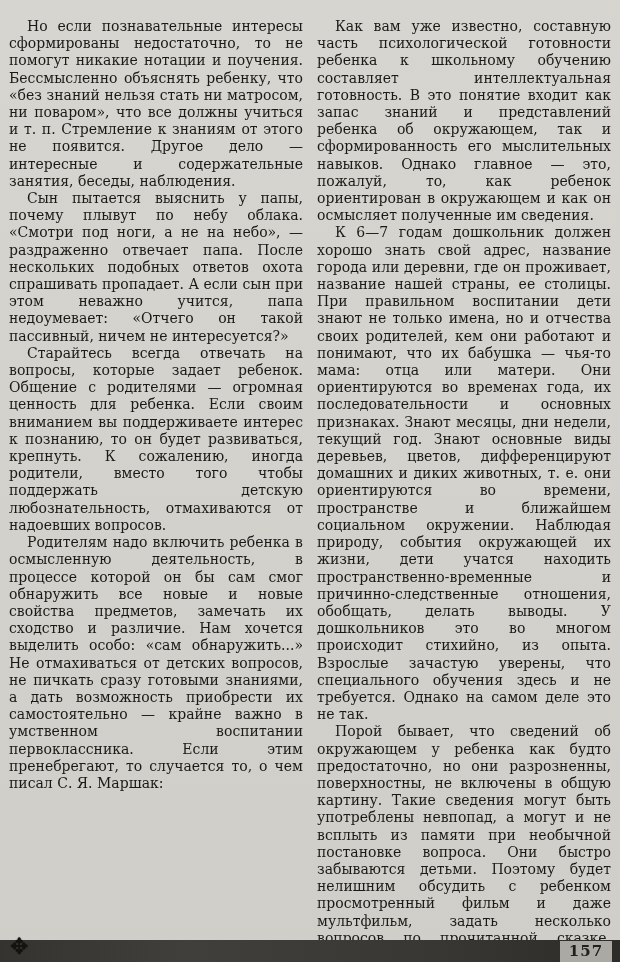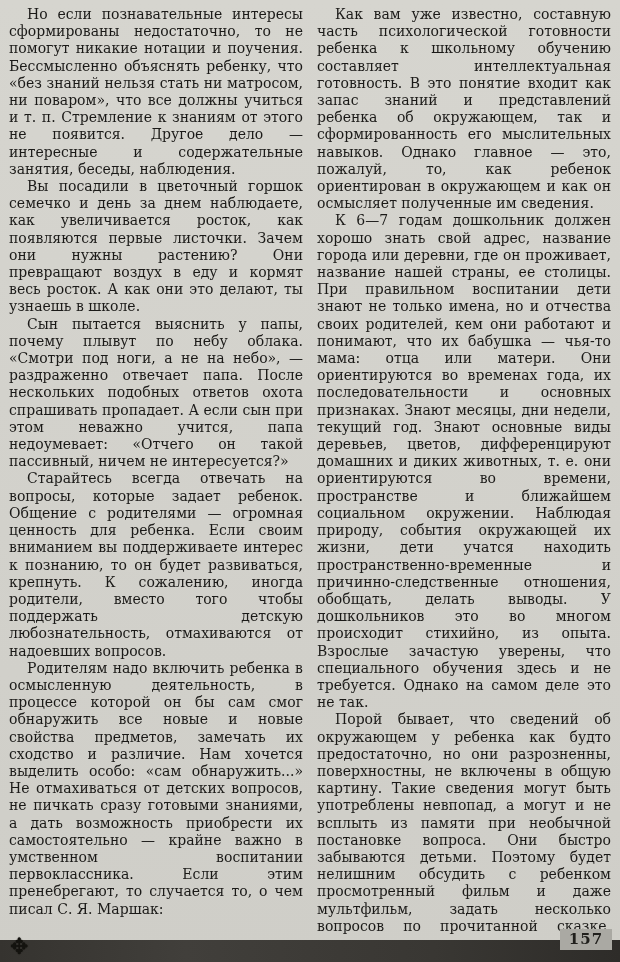--- a/index.html
+++ b/index.html
@@ -16,20 +16,21 @@
     font-family: "DejaVu Serif", "Liberation Serif", serif;
     color: #1b1a18;
   }
   .columns {
     display: flex;
     gap: 14px;
     padding: 6px 9px 0 9px;
     box-sizing: border-box;
     height: 934px;
     overflow: hidden;
+    margin-top: 12px;
   }
   .column {
     flex: 1 1 0;
     min-width: 0;
     font-size: 14px;
     line-height: 17.2px;
     text-align: justify;
     hyphens: auto;
     -webkit-hyphens: auto;
   }
@@ -52,21 +53,21 @@
     position: absolute;
     left: 0;
     right: 0;
     bottom: 0;
     height: 22px;
     background: linear-gradient(90deg, #35332f 0%, #413f3b 30%, #393733 70%, #2e2c29 100%);
   }
   .page-number-box {
     position: absolute;
     right: 8px;
-    bottom: 12px;
+    bottom: 0;
     width: 52px;
     height: 21px;
     background: #aaa9a3;
     color: #21201d;
     font-size: 15px;
     font-weight: bold;
     text-align: center;
     line-height: 21px;
     letter-spacing: 1px;
     font-family: "DejaVu Serif", "Liberation Serif", serif;
@@ -83,21 +84,20 @@
   }
 </style>
 </head>
 <body>
 
 <div class="page">
   <div class="columns">
 
     <div class="column">
       <p class="para indent">Но если познавательные интересы сформированы недостаточно, то не помогут никакие нотации и поучения. Бессмысленно объяснять ребенку, что «без знаний нельзя стать ни матросом, ни поваром», что все должны учиться и т. п. Стремление к знаниям от этого не появится. Другое дело — интересные и содержательные занятия, беседы, наблюдения.</p>
-      <p class="para indent">Вы посадили в цветочный горшок семечко и день за днем наблюдаете, как увеличивается росток, как появляются первые листочки. Зачем они нужны растению? Они превращают воздух в еду и кормят весь росток. А как они это делают, ты узнаешь в школе.</p>
       <p class="para indent">Сын пытается выяснить у папы, почему плывут по небу облака. «Смотри под ноги, а не на небо», — раздраженно отвечает папа. После нескольких подобных ответов охота спрашивать пропадает. А если сын при этом неважно учится, папа недоумевает: «Отчего он такой пассивный, ничем не интересуется?»</p>
       <p class="para indent">Старайтесь всегда отвечать на вопросы, которые задает ребенок. Общение с родителями — огромная ценность для ребенка. Если своим вниманием вы поддерживаете интерес к познанию, то он будет развиваться, крепнуть. К сожалению, иногда родители, вместо того чтобы поддержать детскую любознательность, отмахиваются от надоевших вопросов.</p>
       <p class="para indent">Родителям надо включить ребенка в осмысленную деятельность, в процессе которой он бы сам смог обнаружить все новые и новые свойства предметов, замечать их сходство и различие. Нам хочется выделить особо: «сам обнаружить...» Не отмахиваться от детских вопросов, не пичкать сразу готовыми знаниями, а дать возможность приобрести их самостоятельно — крайне важно в умственном воспитании первоклассника. Если этим пренебрегают, то случается то, о чем писал С. Я. Маршак:</p>
 
     </div>
 
     <div class="column">
       <p class="para indent">Как вам уже известно, составную часть психологической готовности ребенка к школьному обучению составляет интеллектуальная готовность. В это понятие входит как запас знаний и представлений ребенка об окружающем, так и сформированность его мыслительных навыков. Однако главное — это, пожалуй, то, как ребенок ориентирован в окружающем и как он осмысляет полученные им сведения.</p>
       <p class="para indent">К 6—7 годам дошкольник должен хорошо знать свой адрес, название города или деревни, где он проживает, название нашей страны, ее столицы. При правильном воспитании дети знают не только имена, но и отчества своих родителей, кем они работают и понимают, что их бабушка — чья-то мама: отца или матери. Они ориентируются во временах года, их последовательности и основных признаках. Знают месяцы, дни недели, текущий год. Знают основные виды деревьев, цветов, дифференцируют домашних и диких животных, т. е. они ориентируются во времени, пространстве и ближайшем социальном окружении. Наблюдая природу, события окружающей их жизни, дети учатся находить пространственно-временные и причинно-следственные отношения, обобщать, делать выводы. У дошкольников это во многом происходит стихийно, из опыта. Взрослые зачастую уверены, что специального обучения здесь и не требуется. Однако на самом деле это не так.</p>
       <p class="para indent">Порой бывает, что сведений об окружающем у ребенка как будто предостаточно, но они разрозненны, поверхностны, не включены в общую картину. Такие сведения могут быть употреблены невпопад, а могут и не всплыть из памяти при необычной постановке вопроса. Они быстро забываются детьми. Поэтому будет нелишним обсудить с ребенком просмотренный фильм и даже мультфильм, задать несколько вопросов по прочитанной сказке, рассказу, чтобы убедиться в том, что ребенок понял произведение, как он понял определенное</p>

